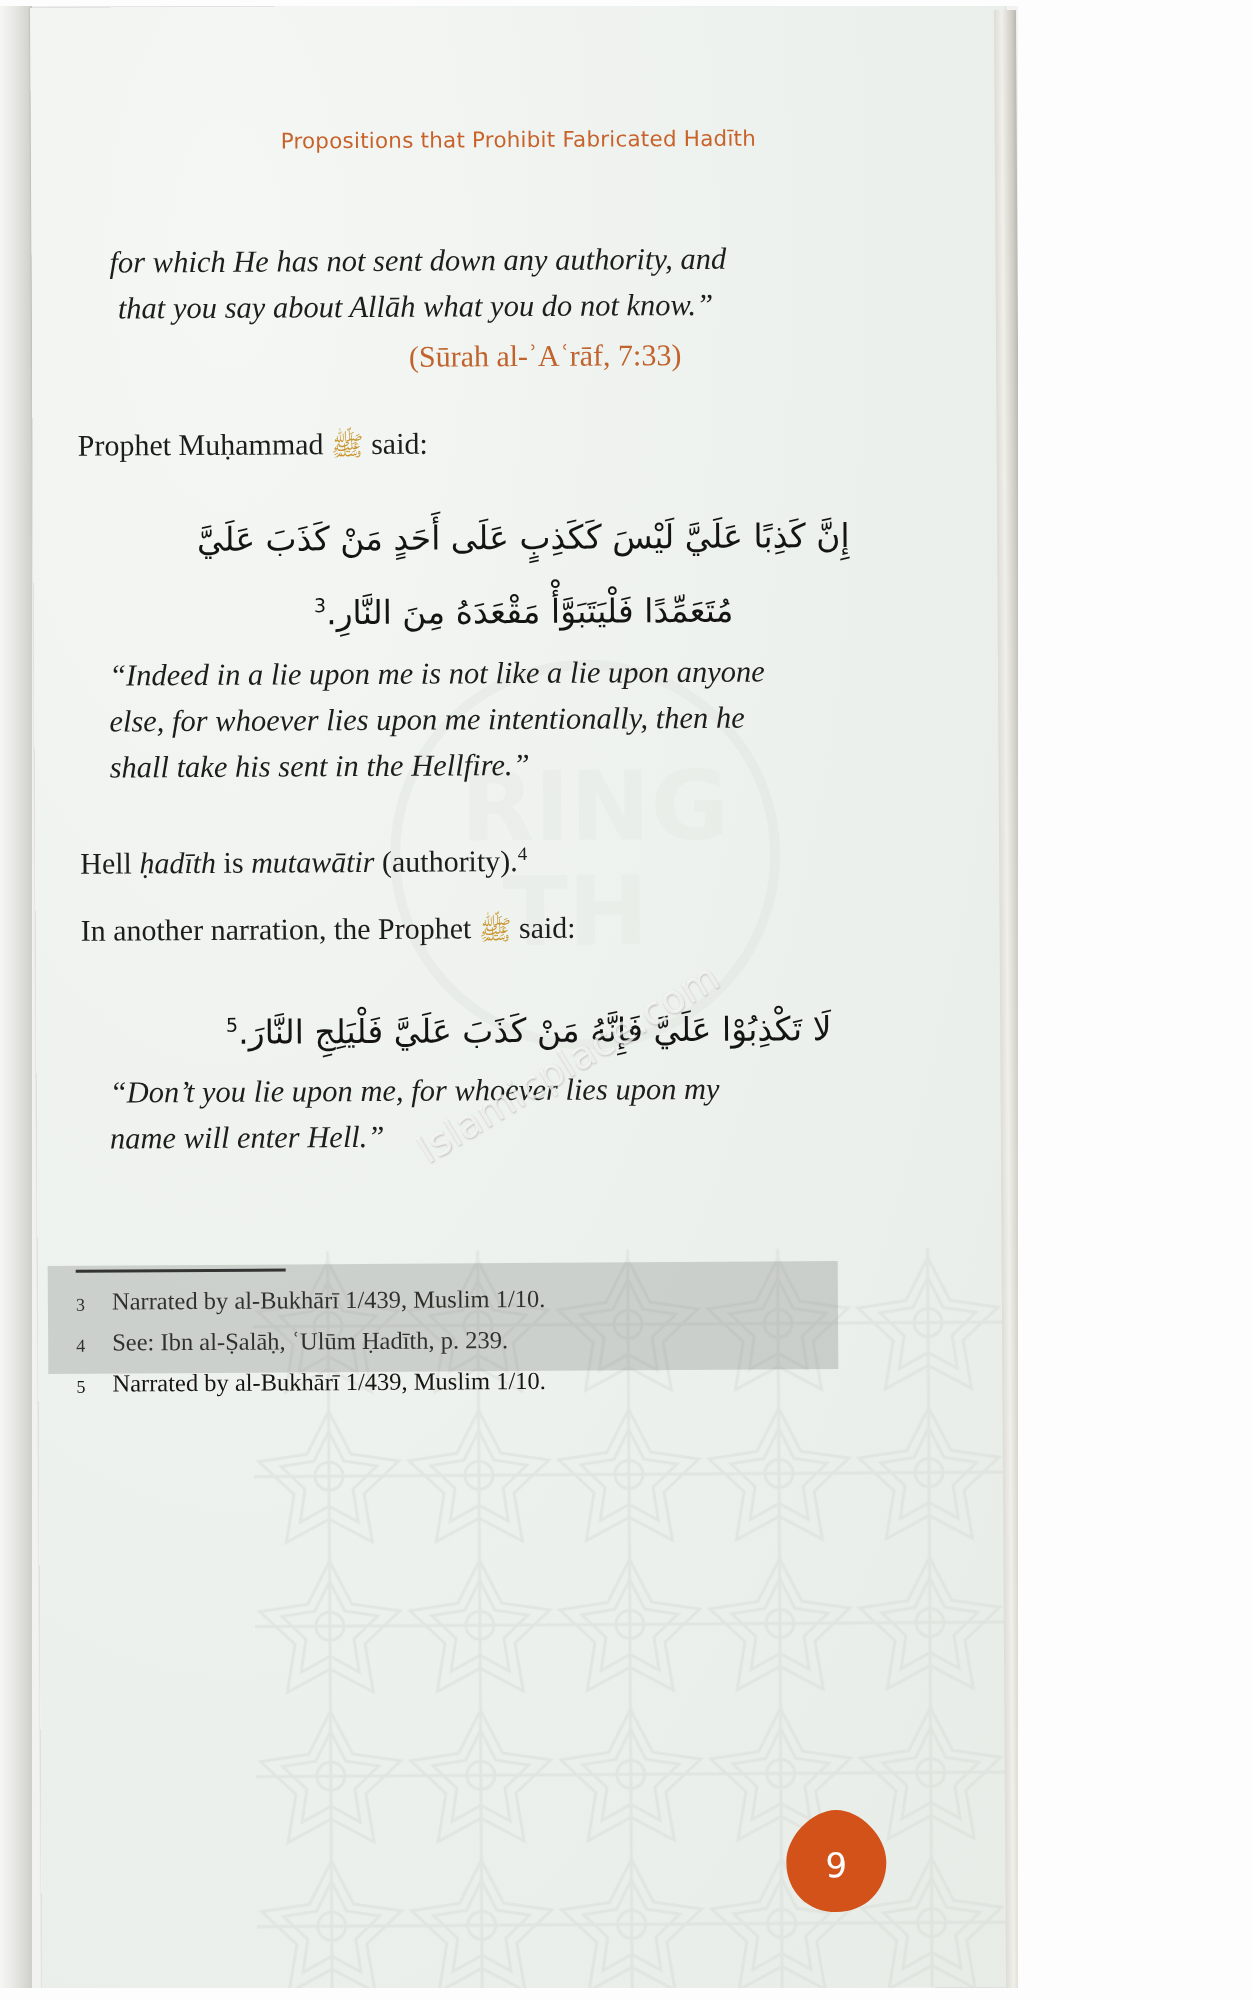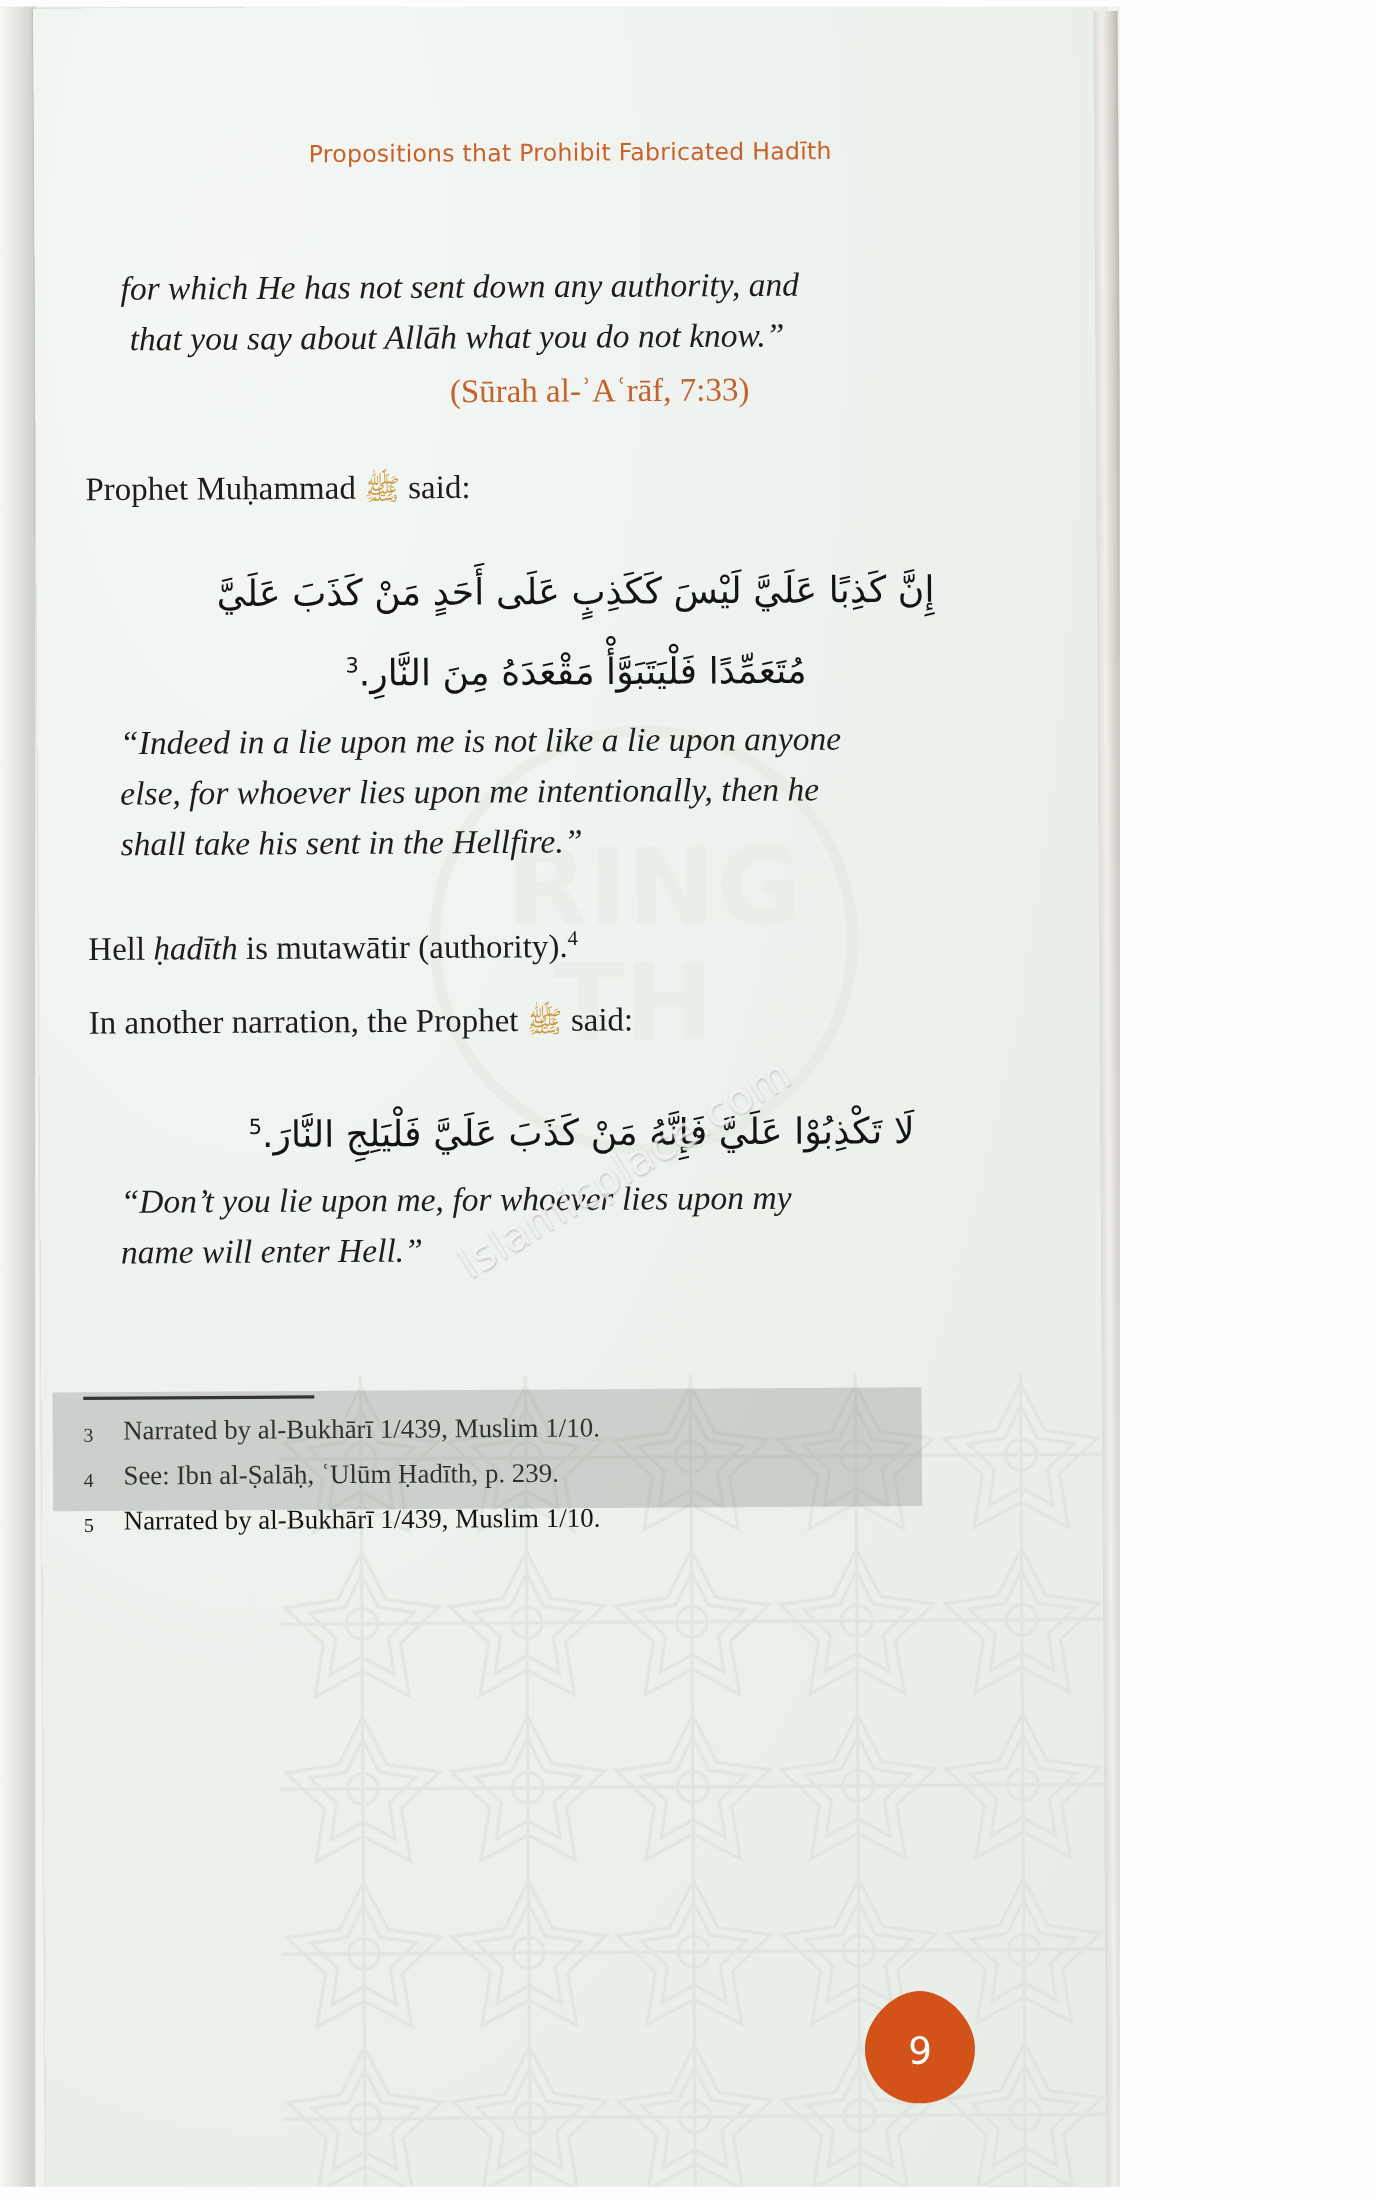--- a/index.html
+++ b/index.html
@@ -256,21 +256,21 @@
         </div>
       </div>
 
       <div class="blk ital" style="left:75px; top:645px; width:860px;">
         <div>“Indeed in a lie upon me is not like a lie upon anyone</div>
         <div>else, for whoever lies upon me intentionally, then he</div>
         <div>shall take his sent in the Hellfire.”</div>
       </div>
 
       <div class="blk plain" style="left:45px; top:826px; width:880px;">
-        <span>Hell </span><span style="font-style:italic;">ḥadīth</span><span> is </span><span style="">mutawātir</span><span> (authority).</span><span class="sup">4</span>
+        <span>Hell </span><span style="font-style:italic;">ḥadīth</span><span> is </span><span style="font-style:italic;">mutawātir</span><span> (authority).</span><span class="sup">4</span>
       </div>
 
       <div class="blk plain" style="left:45px; top:900px; width:880px;">
         <span>In another narration, the Prophet</span>
         <span class="salla">ﷺ</span>
         <span>said:</span>
       </div>
 
       <div class="blk arabic" style="left:70px; top:985px; width:845px;">
         <div>

